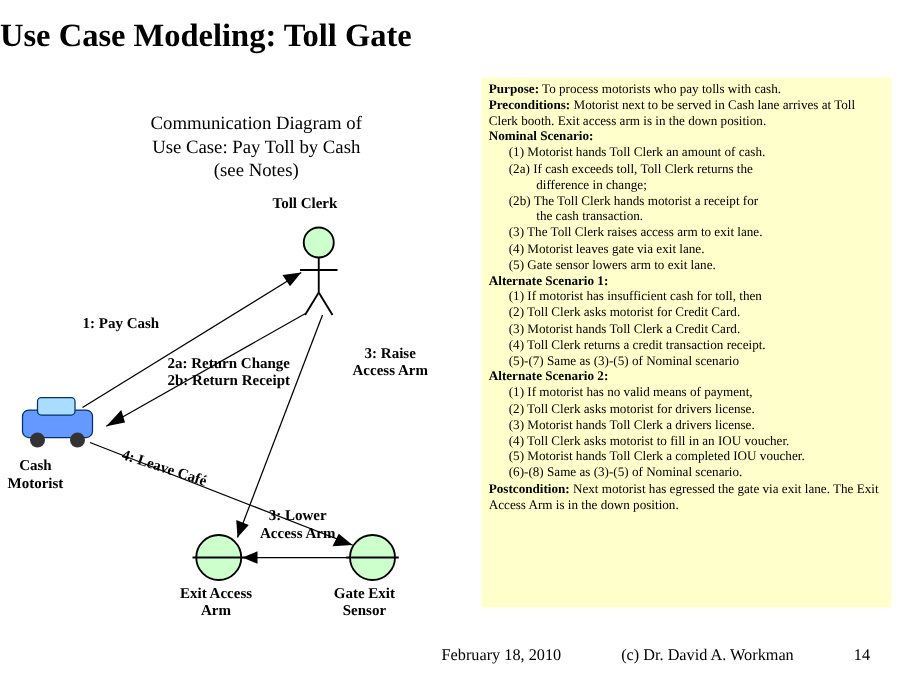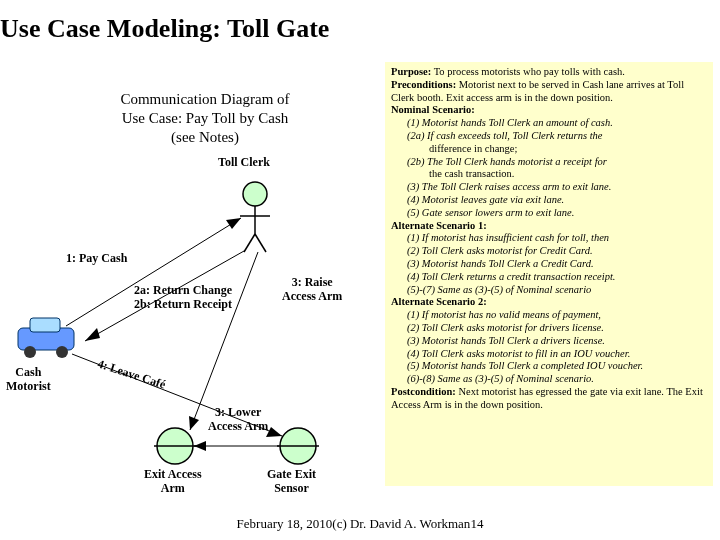--- a/index.html
+++ b/index.html
@@ -51,31 +51,32 @@
     top: 62px;
     width: 328px;
     height: 424px;
     background: #ffffcc;
     padding: 4px 6px;
     font-size: 10.5px;
     line-height: 1.22;
   }
   .right-col b { font-weight: bold; margin-top: 16px; }
   .right-col .blk { margin: 0; }
-  .indent1 { padding-left: 16px; font-style: italic; }
+  .indent1 { padding-left: 16px; }
   .indent2 { padding-left: 38px; }
   .footer {
     position: absolute;
     bottom: 8px;
     left: 0;
     width: 720px;
     font-size: 13px;
     display: flex;
-    justify-content: center;
+    justify-content: flex-end;
     padding: 0 24px;
+    gap: 48px;
   }
   svg { position: absolute; left: 0; top: 0; }
 </style>
 </head>
 <body>
 
 <div class="title">Use Case Modeling: Toll Gate</div>
 
 <div class="left-col">
   <div class="subtitle" style="white-space:pre-line">Communication Diagram of

